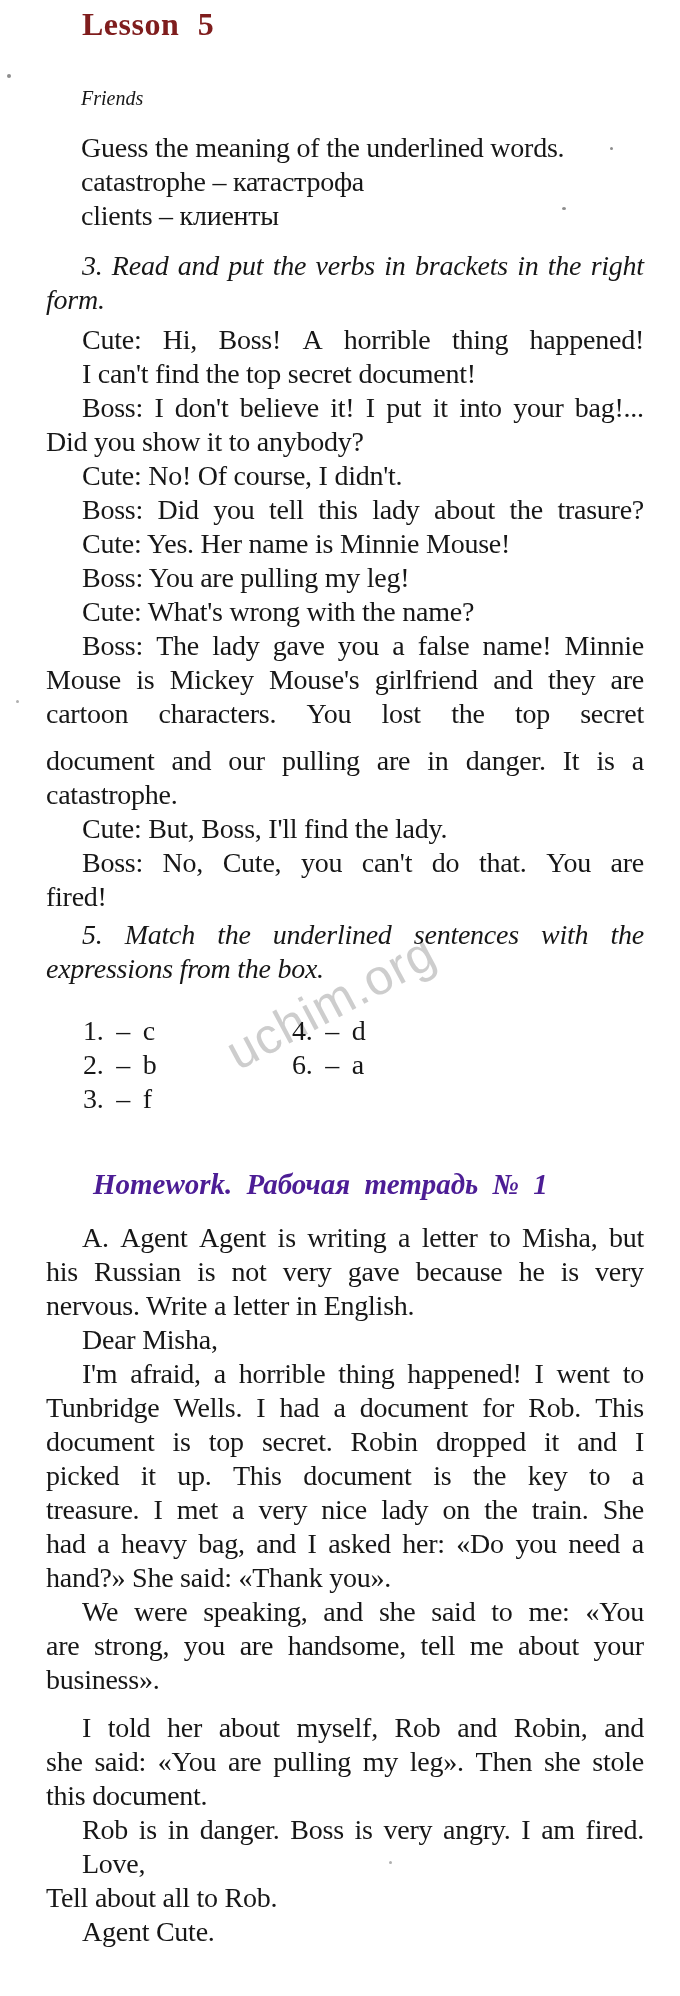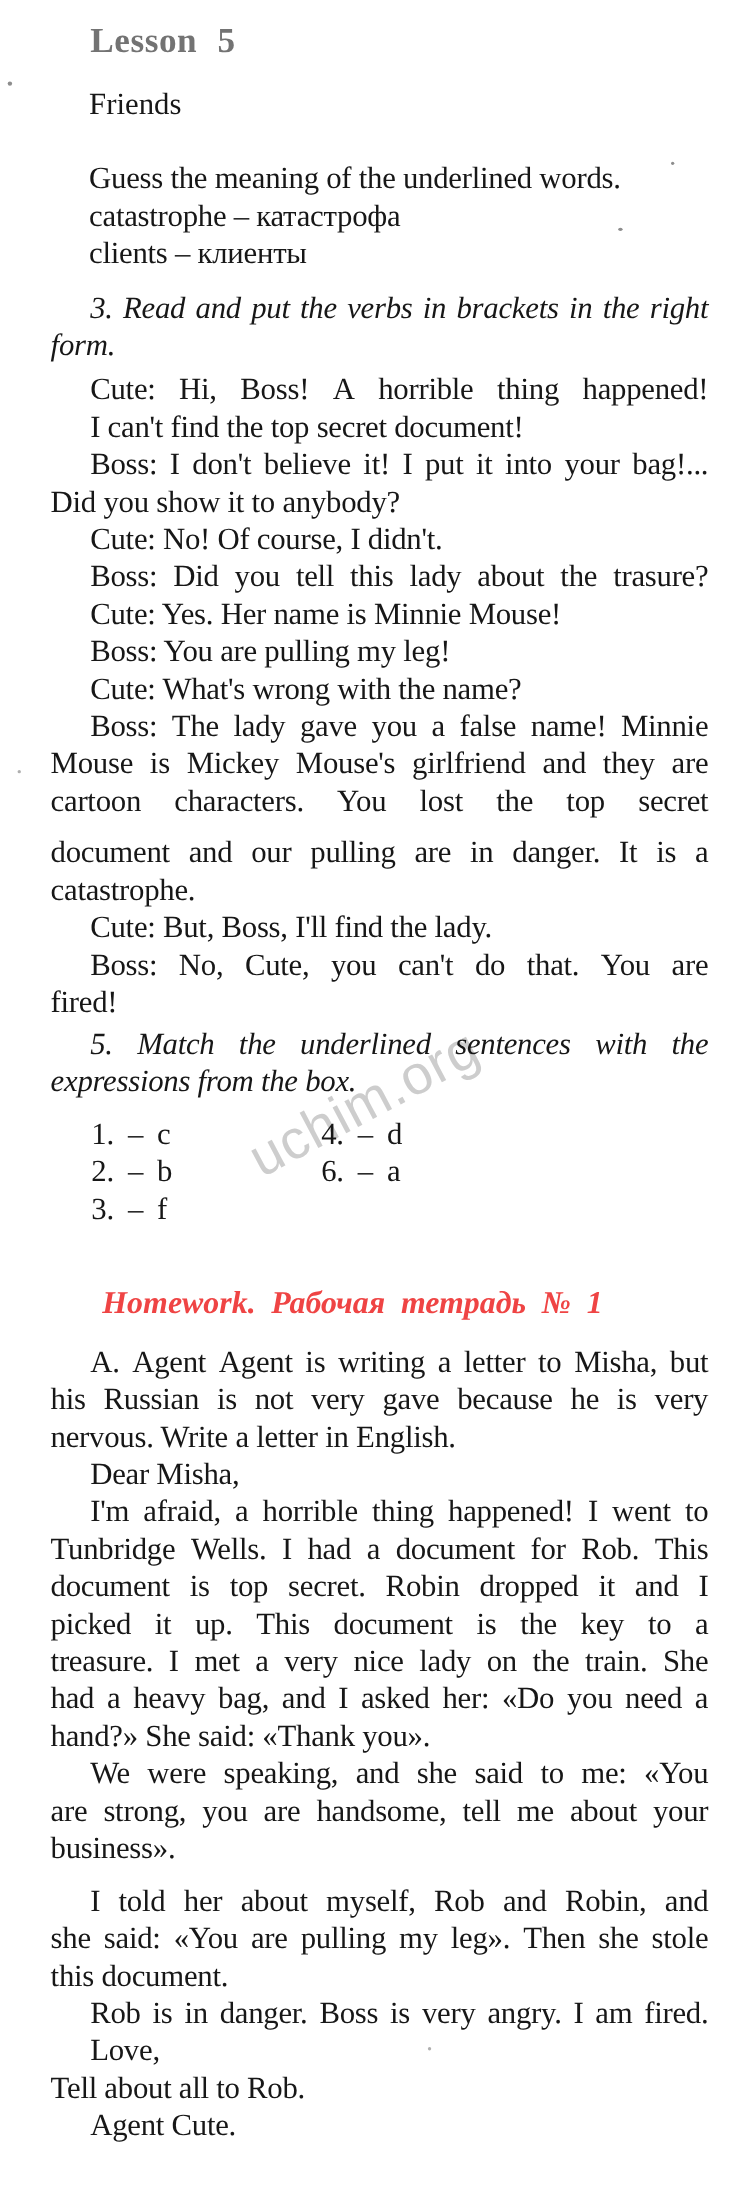--- a/index.html
+++ b/index.html
@@ -10,44 +10,44 @@
   .page{position:absolute;inset:0;}
   .watermark{
     position:absolute;left:230px;top:1028px;z-index:0;
     font-family:"Liberation Sans","DejaVu Sans",sans-serif;
     font-size:50px;line-height:56px;color:#c5c5c5;opacity:.85;
     transform:rotate(-28deg);transform-origin:left center;white-space:nowrap;
     letter-spacing:1px;user-select:none;
   }
   .col{position:absolute;left:46px;top:0;width:598px;z-index:1;}
   .title{
-    margin:16px 0 0 36px;font-size:32px;font-weight:bold;line-height:40px;
-    word-spacing:10px;letter-spacing:.5px;color:#737373;
+    margin:4px 0 0 36px;font-size:32px;font-weight:bold;line-height:40px;
+    word-spacing:10px;letter-spacing:.5px;color:#7f1d1d;
   }
   .subtitle{
-    margin-top:23px;padding-left:35px;font-size:28px;line-height:34px;
+    margin-top:37px;padding-left:35px;font-style:italic;font-size:20px;line-height:34px;
   }
   .lines{font-size:28px;letter-spacing:-.25px;}
   .line{height:34px;line-height:34px;white-space:normal;}
   .line.ind{padding-left:36px;}
   .line.j{display:flex;justify-content:space-between;}
   .line.j span{white-space:nowrap;}
   .italic .line{font-style:italic;}
-  #intro{margin-top:33px;}
+  #intro{margin-top:16px;}
   #intro .line{padding-left:35px;}
   #ex3{margin-top:16px;}
   #dialogue{margin-top:6px;}
   #ex5{margin-top:4px;}
-  .answers{margin-top:14px;display:flex;padding-left:37px;font-size:28px;letter-spacing:-.25px;}
+  .answers{margin-top:28px;display:flex;padding-left:37px;font-size:28px;letter-spacing:-.25px;}
   .ans-col-left{width:209px;}
   .ans-col-right{flex:1;}
   .answers .line{height:34px;line-height:34px;word-spacing:6px;}
   .hw{
     margin:50px 0 0 47px;font-weight:bold;font-style:italic;font-size:29px;line-height:36px;
-    word-spacing:7px;color:#ef4444;
+    word-spacing:7px;color:#4c1d95;
   }
   #letter{margin-top:19px;}
   .speck{position:absolute;background:#8d8d8d;border-radius:50%;z-index:1;}
   .s1{left:7px;top:74px;width:4px;height:4px;}
   .s2{left:610px;top:147px;width:3px;height:3px;}
   .s3{left:562px;top:207px;width:4px;height:3px;}
   .s4{left:16px;top:700px;width:3px;height:3px;opacity:.7;}
   .s5{left:389px;top:1861px;width:3px;height:3px;opacity:.7;}
 </style>
 </head>

